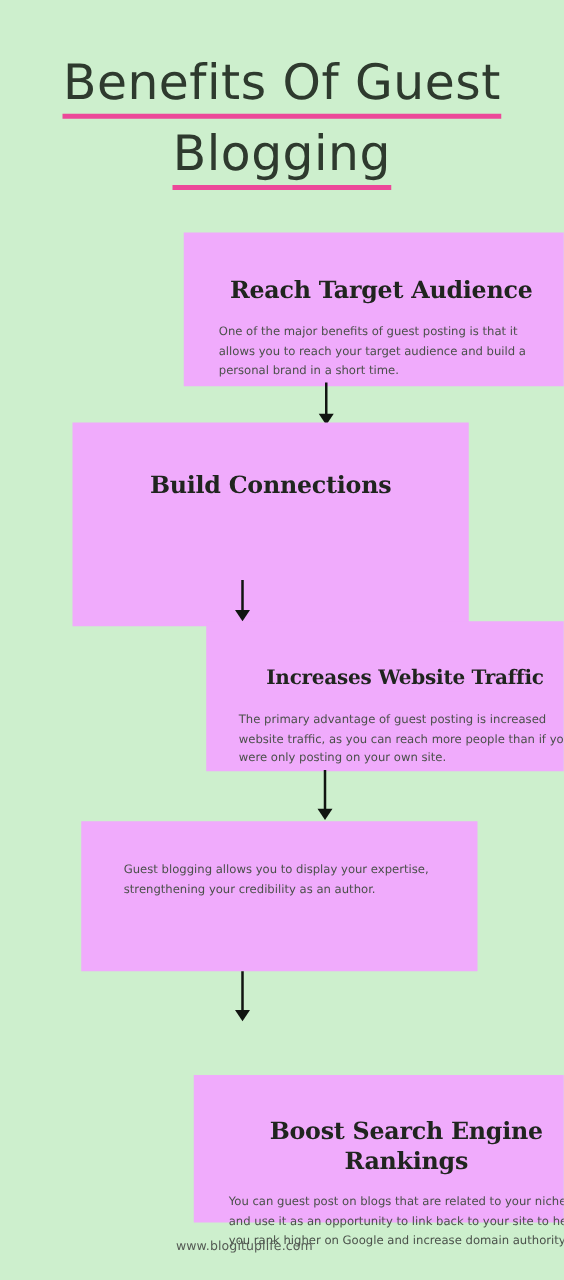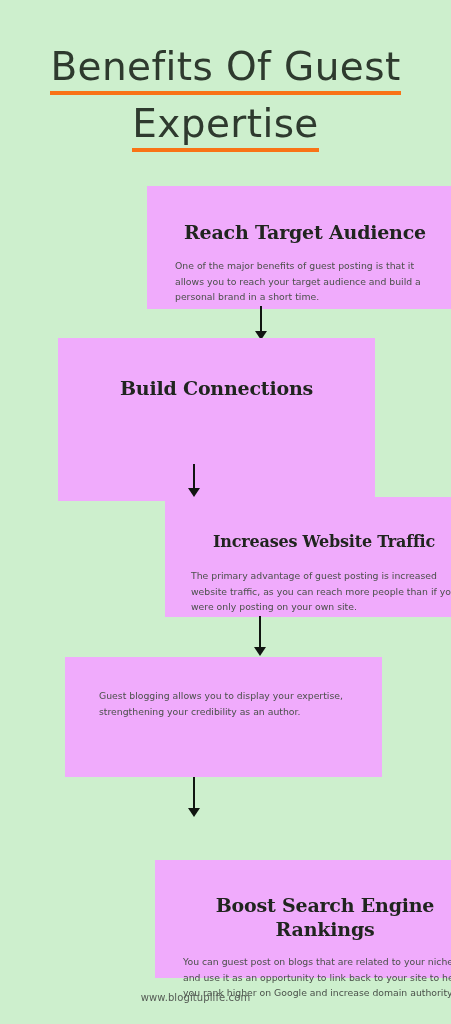--- a/index.html
+++ b/index.html
@@ -30,21 +30,21 @@
     text-align: center;
   }
   .title-line {
     display: inline-block;
     font-family: "DejaVu Sans", sans-serif;
     font-weight: 400;
     font-size: 39px;
     line-height: 46px;
     letter-spacing: 0.4px;
     color: #2e3a2e;
-    border-bottom: 4px solid #f97316;
+    border-bottom: 4px solid #ec4899;
     padding-bottom: 1px;
     white-space: nowrap;
   }
   .title-line.second {
     margin-top: 6px;
   }
 
   
   .card {
     position: absolute;
@@ -144,21 +144,21 @@
     letter-spacing: 0.1px;
   }
 </style>
 </head>
 <body>
 
 <div class="page">
 
   <div class="title-block">
     <div class="title-line">Benefits Of Guest</div>
-    <div class="title-line second">Expertise</div>
+    <div class="title-line second">Blogging</div>
   </div>
 
   <div class="card" id="card-1">
     <h2 class="card-heading">Reach Target Audience</h2>
     <p class="card-body">One of the major benefits of guest posting is that it allows you to reach your target audience and build a personal brand in a short time.</p>
   </div>
 
   <div class="arrow" id="arrow-1">
     <div class="shaft"></div>
     <div class="head"></div>

